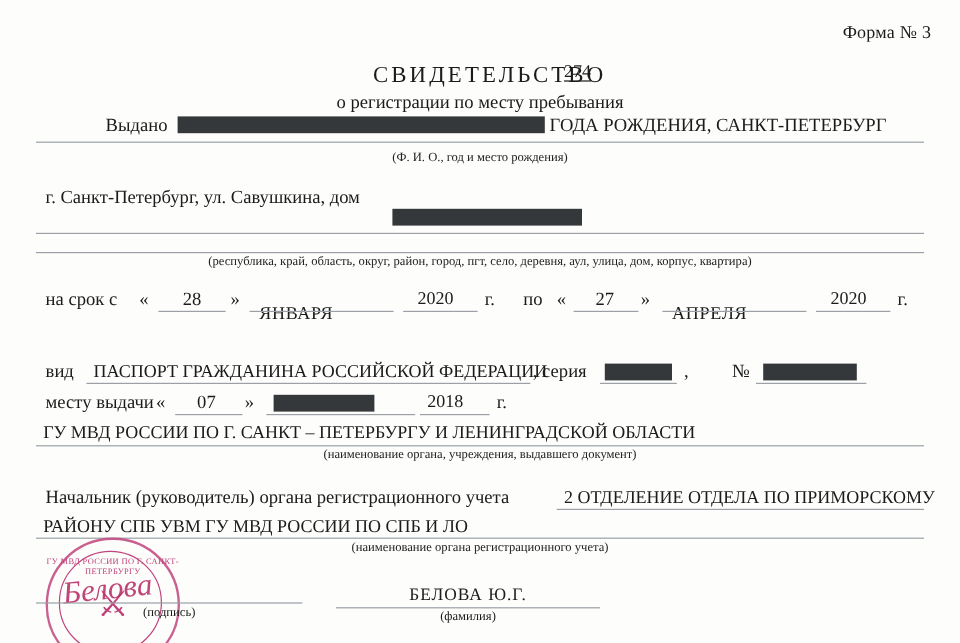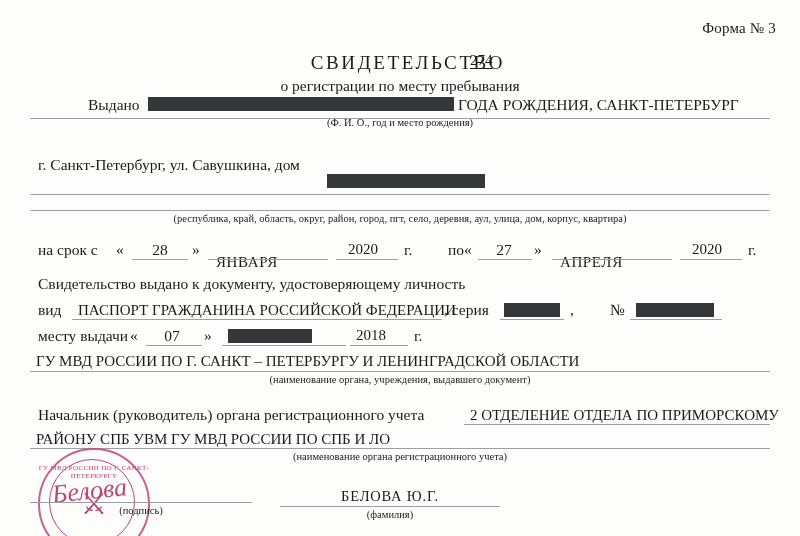--- a/index.html
+++ b/index.html
@@ -134,51 +134,50 @@
   <div class="abs form-no nowrap">Форма № 3</div>
 
   <div class="abs title-main">СВИДЕТЕЛЬСТВО</div>
   <div class="abs cert-number nowrap">274</div>
   <div class="abs title-sub">о регистрации по месту пребывания</div>
 
   <div class="abs label nowrap" style="left:88px; top:96px;">Выдано</div>
   <div class="abs blackbar" style="left:148px; top:97px; width:306px;"></div>
   <div class="abs label nowrap" style="left:458px; top:96px;">ГОДА РОЖДЕНИЯ, САНКТ-ПЕТЕРБУРГ</div>
   <div class="abs rule" style="left:30px; top:118px; width:740px;"></div>
-  <div class="abs small-caption" style="left:30px; top:117px; width:740px;">(Ф. И. О., год и место рождения)</div>
+  <div class="abs small-caption" style="left:30px; top:126px; width:740px;">(Ф. И. О., год и место рождения)</div>
 
 
   <div class="abs label nowrap" style="left:38px; top:156px;">г. Санкт-Петербург, ул. Савушкина, дом</div>
   <div class="abs blackbar" style="left:327px; top:174px; width:158px;"></div>
   <div class="abs rule" style="left:30px; top:194px; width:740px;"></div>
   <div class="abs rule" style="left:30px; top:210px; width:740px;"></div>
   <div class="abs small-caption" style="left:30px; top:213px; width:740px;">(республика, край, область, округ, район, город, пгт, село, деревня, аул, улица, дом, корпус, квартира)</div>
 
   <div class="abs label nowrap" style="left:38px; top:241px;">на срок с</div>
   <div class="abs quote nowrap" style="left:116px; top:241px;">«</div>
   <div class="abs label nowrap" style="left:140px; top:241px; width:40px; text-align:center;">28</div>
   <div class="abs rule" style="left:132px; top:259px; width:56px;"></div>
   <div class="abs quote nowrap" style="left:192px; top:241px;">»</div>
   <div class="abs cap-line spaced nowrap" style="left:216px; top:242px;">ЯНВАРЯ</div>
   <div class="abs rule" style="left:208px; top:259px; width:120px;"></div>
   <div class="abs cap-line nowrap" style="left:348px; top:241px;">2020</div>
   <div class="abs rule" style="left:336px; top:259px; width:62px;"></div>
   <div class="abs label nowrap" style="left:404px; top:241px;">г.</div>
-  <div class="abs label nowrap" style="left:448px; top:241px;text-align:right;">по</div>
+  <div class="abs label nowrap" style="left:436px; top:241px;text-align:right;">по</div>
   <div class="abs quote nowrap" style="left:464px; top:241px;">«</div>
   <div class="abs label nowrap" style="left:484px; top:241px; width:40px; text-align:center;">27</div>
   <div class="abs rule" style="left:478px; top:259px; width:54px;"></div>
   <div class="abs quote nowrap" style="left:534px; top:241px;">»</div>
   <div class="abs cap-line spaced nowrap" style="left:560px; top:242px;">АПРЕЛЯ</div>
   <div class="abs rule" style="left:552px; top:259px; width:120px;"></div>
   <div class="abs cap-line nowrap" style="left:692px; top:241px;">2020</div>
   <div class="abs rule" style="left:680px; top:259px; width:62px;"></div>
   <div class="abs label nowrap" style="left:748px; top:241px;">г.</div>
 
-  <div class="abs label nowrap" style="left:38px; top:275px;">Свидетельство выдано к документу, удостоверяющему личность</div>
 
   <div class="abs label nowrap" style="left:38px; top:301px;">вид</div>
   <div class="abs cap-line nowrap" style="left:78px; top:302px;">ПАСПОРТ ГРАЖДАНИНА РОССИЙСКОЙ ФЕДЕРАЦИИ</div>
   <div class="abs rule" style="left:72px; top:319px; width:370px;"></div>
   <div class="abs label nowrap" style="left:444px; top:301px;">, серия</div>
   <div class="abs blackbar" style="left:504px; top:303px; width:56px;"></div>
   <div class="abs rule" style="left:500px; top:319px; width:64px;"></div>
   <div class="abs label nowrap" style="left:570px; top:301px;">,</div>
   <div class="abs label nowrap" style="left:610px; top:301px;">№</div>
   <div class="abs blackbar" style="left:636px; top:303px; width:78px;"></div>

